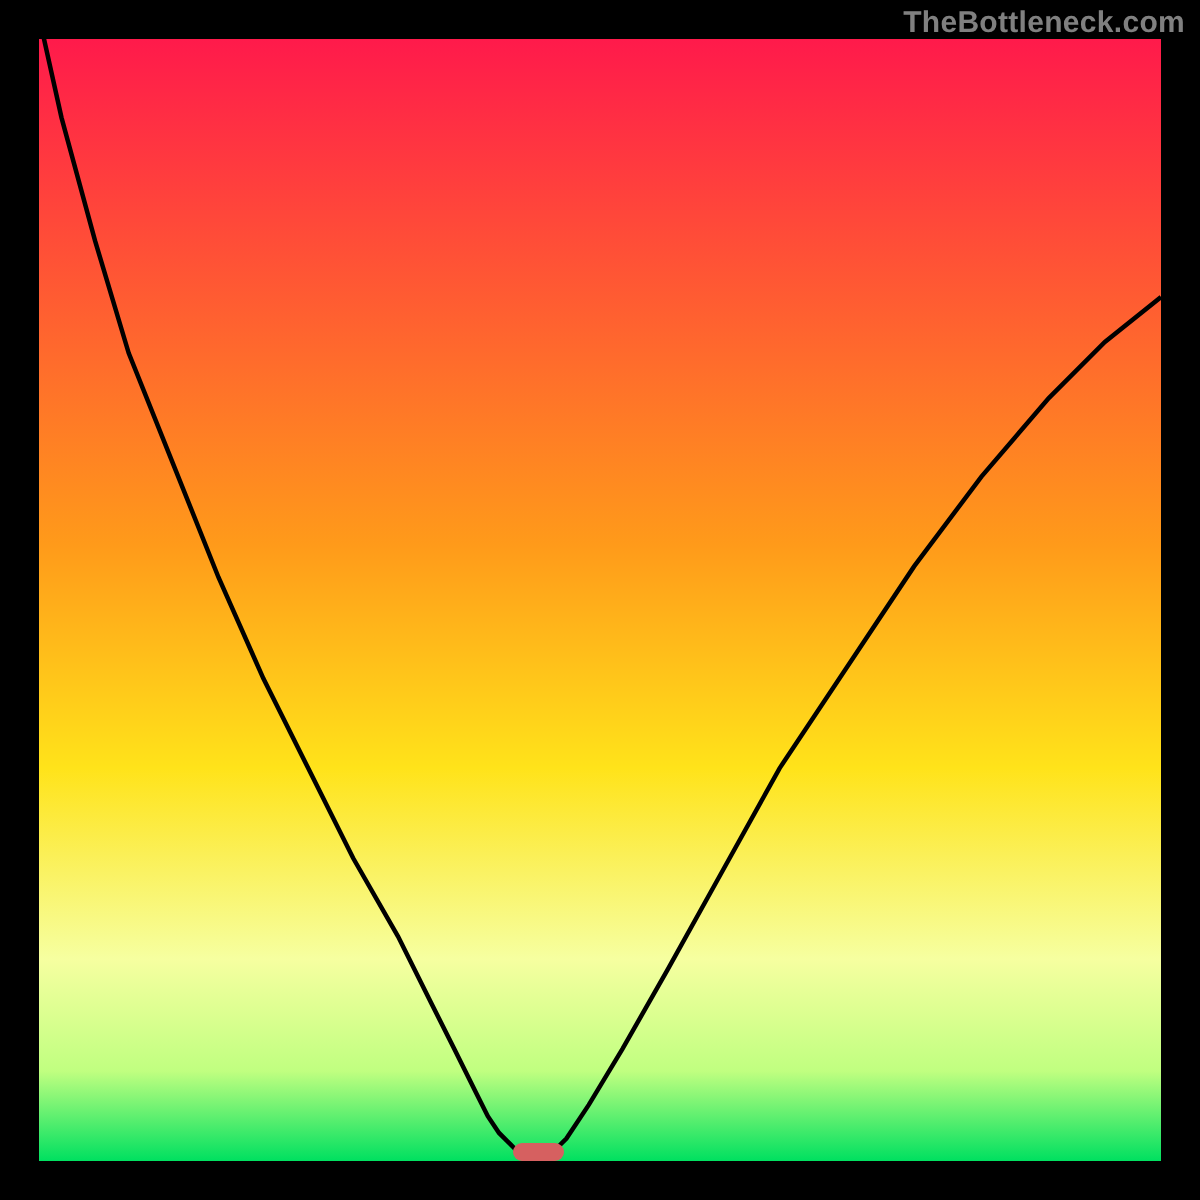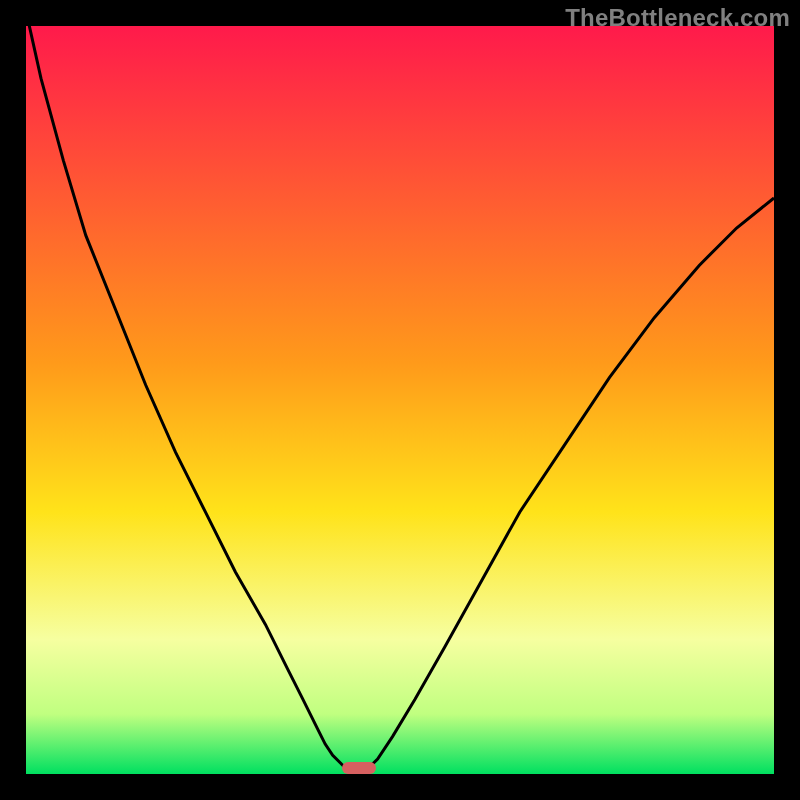--- a/index.html
+++ b/index.html
@@ -41,21 +41,21 @@
   .marker {
     position: absolute;
     background: #d66060;
     border-radius: 6px;
   }
   .watermark {
     position: absolute;
     top: 4px;
     right: 10px;
     font-family: Arial, Helvetica, sans-serif;
-    font-size: 24px;
+    font-size: 20px;
     font-weight: 600;
     color: #808080;
     letter-spacing: 0.2px;
   }
 </style>
 </head>
 <body>
 
 <div class="frame">
   <div class="plot">

